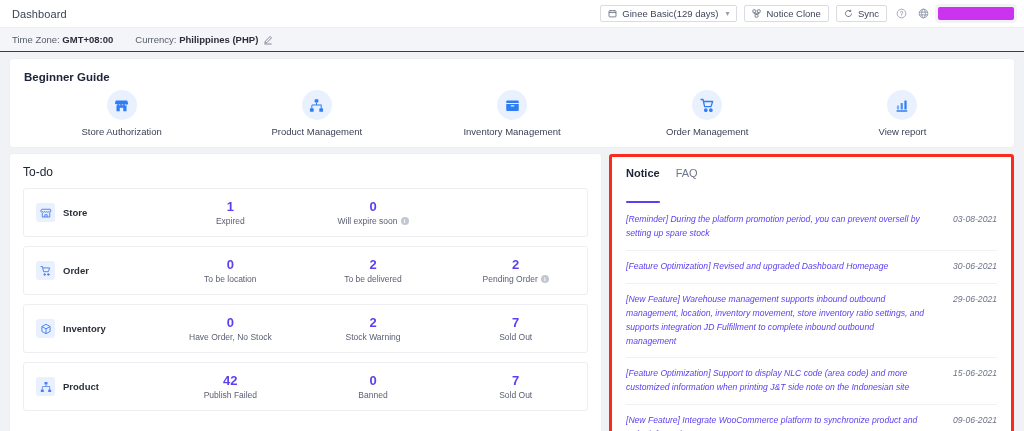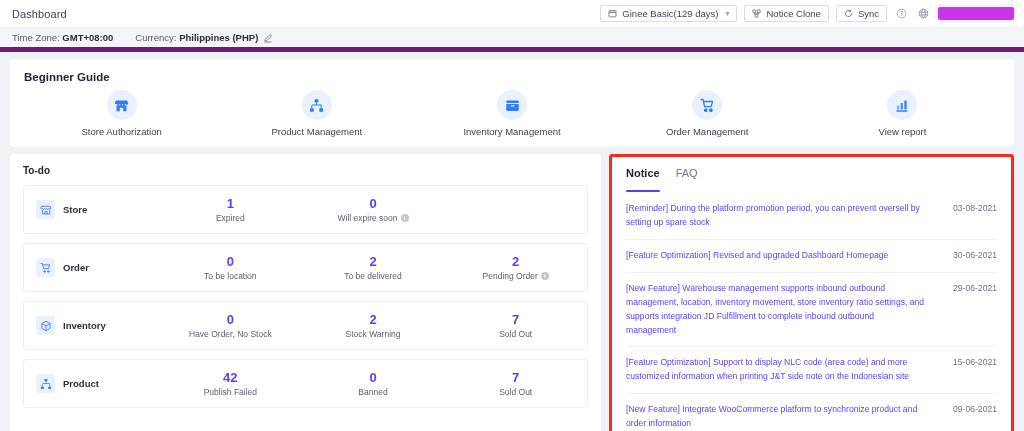--- a/index.html
+++ b/index.html
@@ -37,21 +37,21 @@
     width: 76px; height: 13px; border-radius: 2px;
     background: #cc33ee;
     box-shadow: 0 0 0 3px #f2f3f6;
   }
 
   
   .infostrip {
     height: 24px; background: #f4f5f8;
     display: flex; align-items: center; gap: 22px;
     padding: 0 12px; font-size: 9.5px; color: #555b6b;
-    border-bottom: 5px solid #701a75;
+    border-bottom: 1px solid #701a75;
   }
   .infostrip b { color: #2b2f3a; font-weight: 700; }
   .pencil { color: #6b7186; display: inline-flex; margin-left: 5px; }
 
   
   .card {
     background: #fff; border-radius: 3px;
     box-shadow: 0 0 0 1px #edeff3;
   }
   .wrap { padding: 7px 10px 0 10px; }
@@ -67,21 +67,21 @@
     width: 30px; height: 30px; border-radius: 50%;
     background: #eaf1fe; display: flex; align-items: center; justify-content: center;
     color: #2f7df4;
   }
   .gcircle svg { display: block; }
   .glabel { font-size: 9.5px; color: #3d4255; }
 
   
   .lower { display: flex; gap: 8px; margin-top: 7px; }
   .todo { width: 591px; padding: 11px 13px 12px 13px; }
-  .todo-title { font-size: 10px; font-weight: 700; color: #21253a; }
+  .todo-title { font-size: 12px; font-weight: 400; color: #21253a; }
 
   .trow {
     margin-top: 9px; height: 49px;
     border: 1px solid #eceef2; border-radius: 3px;
     display: flex; align-items: center;
   }
   .trow-head { width: 135px; display: flex; align-items: center; gap: 8px; padding-left: 12px; }
   .tic {
     width: 19px; height: 19px; border-radius: 3px; background: #eaf1fe;
     display: flex; align-items: center; justify-content: center; color: #4a7ff0;
@@ -99,30 +99,30 @@
     width: 8px; height: 8px; border-radius: 50%;
     background: #c3c7d2; color: #fff; font-size: 6px;
     display: inline-flex; align-items: center; justify-content: center;
     font-weight: 700; line-height: 1;
   }
 
   
   .notice-outer { flex: 1; border: 3px solid #fa2a1e; border-radius: 3px; background: #fff; }
   .notice { height: 100%; padding: 10px 14px 0 14px; overflow: hidden; }
   .tabs { display: flex; gap: 16px; align-items: flex-end; }
-  .tab { font-size: 11px; color: #70768a; padding-bottom: 13px; cursor: pointer; position: relative; }
+  .tab { font-size: 11px; color: #70768a; padding-bottom: 24px; cursor: pointer; position: relative; }
   .tab.active { color: #21253a; font-weight: 700; }
   .tab.active::after {
     content: ""; position: absolute; left: 0; right: 0; bottom: 0;
     height: 2px; background: #5b3ff0; border-radius: 1px;
   }
   .nlist { margin-top: 1px; }
   .nitem {
     display: flex; justify-content: space-between; align-items: flex-start; gap: 6px;
-    padding: 9px 0 9px 0; border-bottom: 1px solid #f0f1f5; cursor: pointer;
+    padding: 9px 0 9px 0; border-bottom: 1px solid #f0f1f5; cursor: pointer; font-style: italic;
   }
   .ntext { font-size: 8.6px; line-height: 1.62; color: #5b3ff0; max-width: 300px; }
   .ndate { font-size: 8.6px; color: #6b7186; white-space: nowrap; padding-top: 1px; }
 </style>
 </head>
 <body>
 
 <div class="topbar">
   <div class="breadcrumb">Dashboard</div>
   <div class="tb-right">

